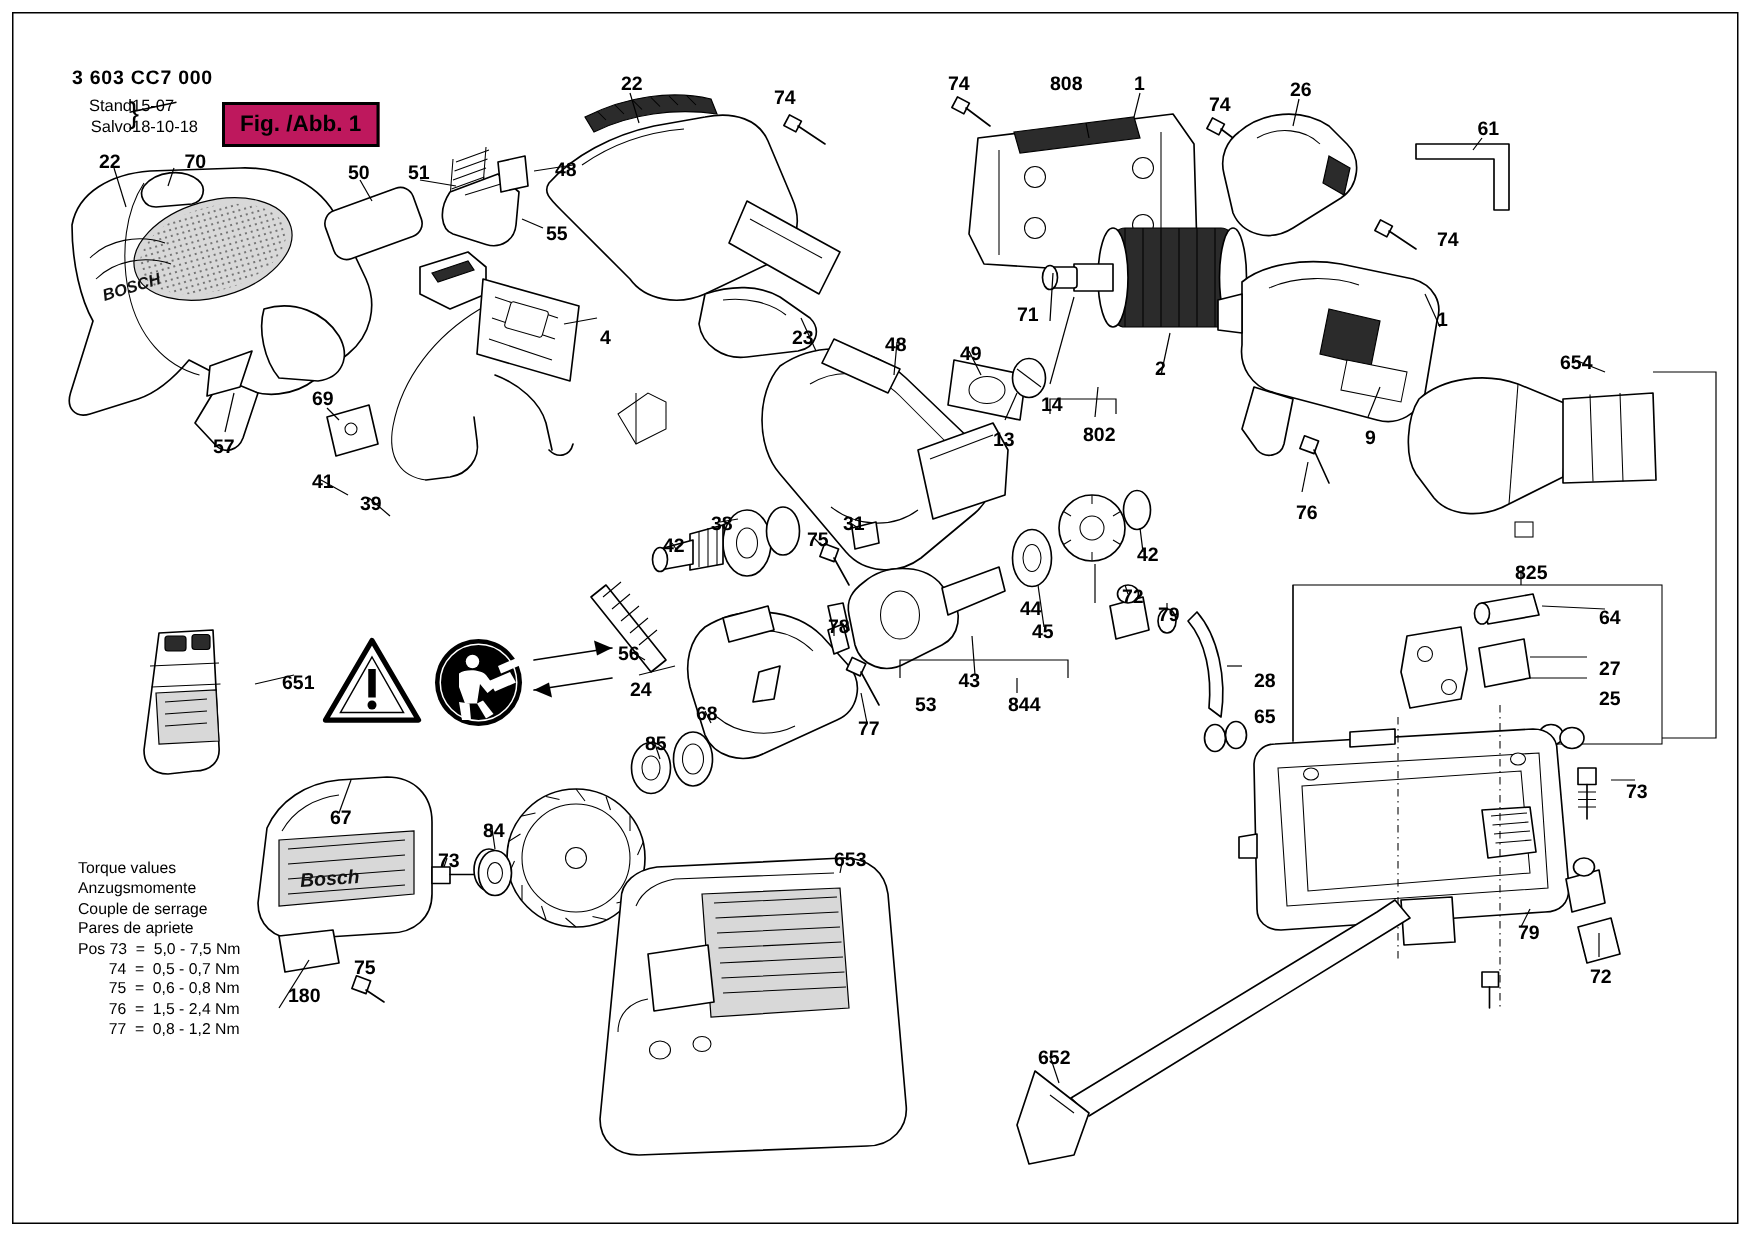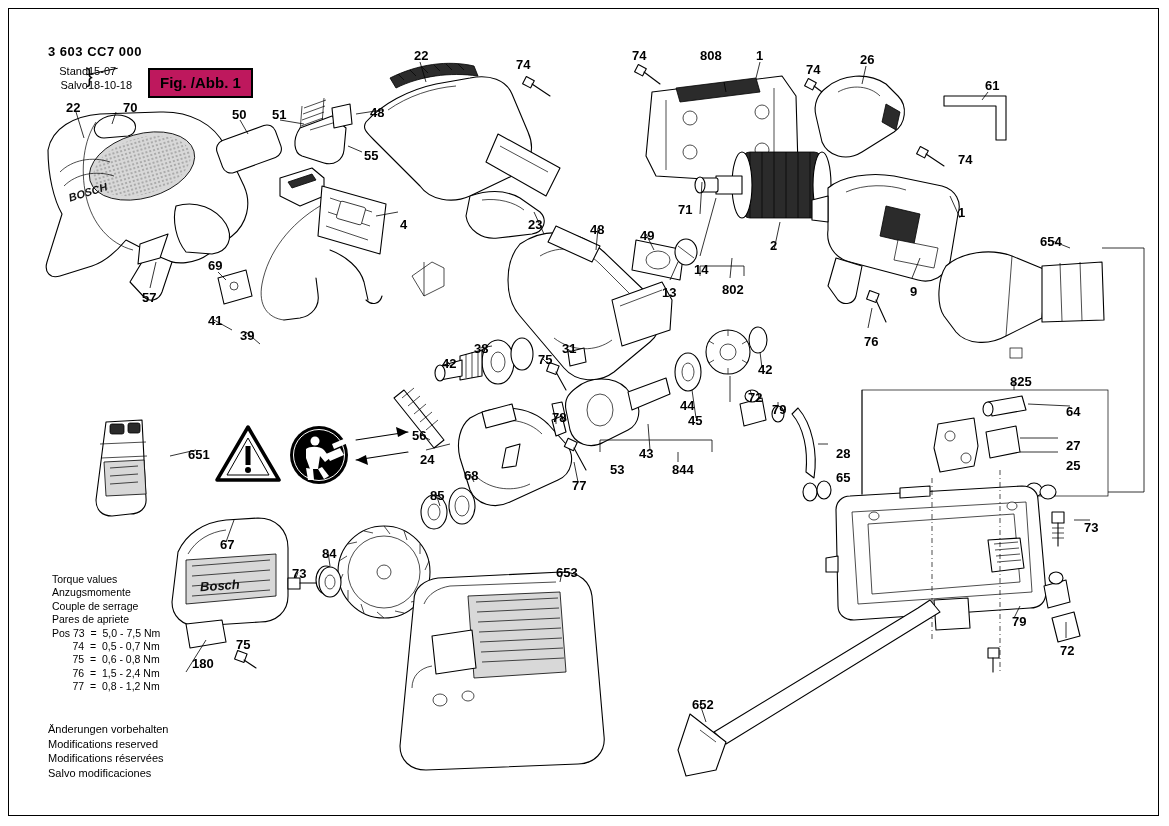--- a/index.html
+++ b/index.html
@@ -153,24 +153,20 @@
   <div class="torque"><span>Torque values</span>
 <span>Anzugsmomente</span>
 <span>Couple de serrage</span>
 <span>Pares de apriete</span>
 <span>Pos 73  =  5,0 - 7,5 Nm</span>
 <span>       74  =  0,5 - 0,7 Nm</span>
 <span>       75  =  0,6 - 0,8 Nm</span>
 <span>       76  =  1,5 - 2,4 Nm</span>
 <span>       77  =  0,8 - 1,2 Nm</span></div>
 
-  <div class="footnote"><span>Änderungen vorbehalten</span>
-<span>Modifications reserved</span>
-<span>Modifications réservées</span>
-<span>Salvo modificaciones</span></div>
 
   <svg class="art" viewBox="0 0 1169 826">
     <defs>
       <style>
         .s  { fill:none; stroke:#000; stroke-width:1.1; stroke-linejoin:round; stroke-linecap:round; }
         .sf { fill:#ffffff; stroke:#000; stroke-width:1.1; stroke-linejoin:round; stroke-linecap:round; }
         .thin { fill:none; stroke:#000; stroke-width:0.7; }
         .thinf { fill:#ffffff; stroke:#000; stroke-width:0.7; }
         .dk { fill:#2b2b2b; stroke:#000; stroke-width:0.8; }
         .gy { fill:#d8d8d8; stroke:#000; stroke-width:0.8; }

